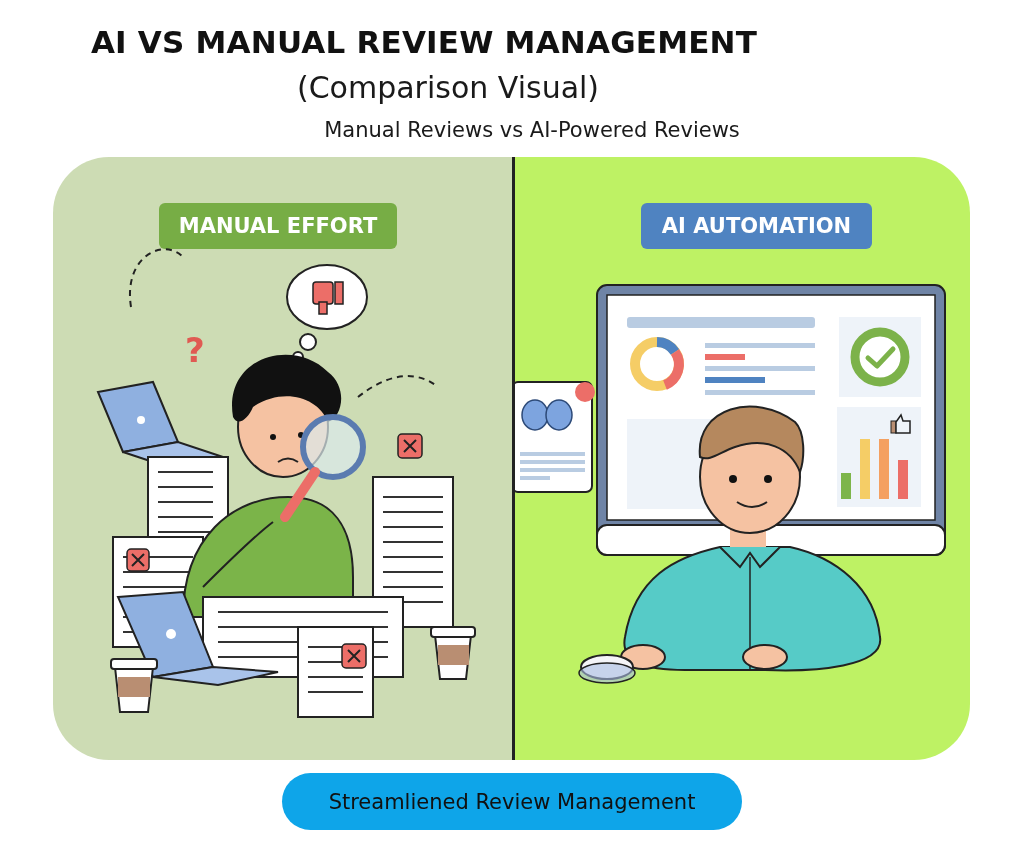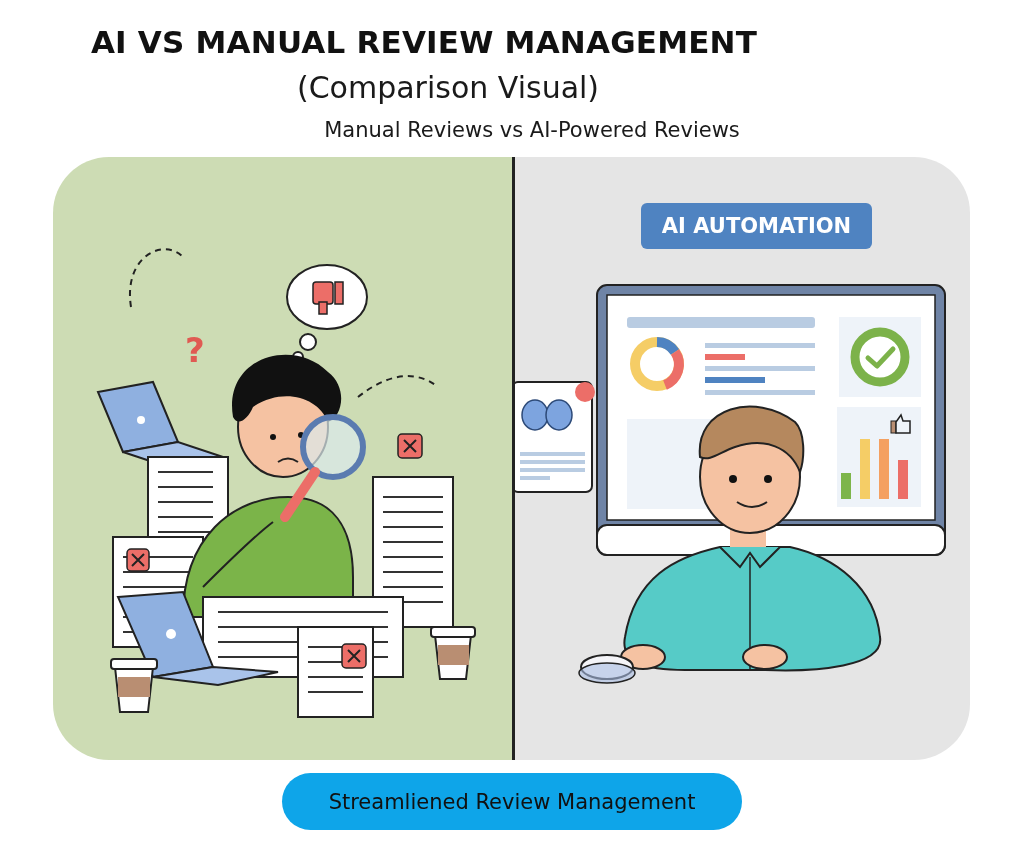--- a/index.html
+++ b/index.html
@@ -9,21 +9,21 @@
   .title { position: absolute; top: 24px; left: 0; width: 848px; text-align: center;
     font-family: "DejaVu Sans", sans-serif; font-weight: bold; font-size: 31px; letter-spacing: 0.2px; color: #111; }
   .subtitle { position: absolute; top: 70px; left: 0; width: 896px; text-align: center;
     font-size: 30px; color: #1a1a1a; }
   .tagline { position: absolute; top: 118px; left: 0; width: 1024px; text-align: center;
     font-size: 21px; color: #1a1a1a; padding-left: 40px; }
 
   .panels { position: absolute; left: 53px; top: 157px; width: 917px; height: 603px;
     border-radius: 56px; overflow: hidden; display: flex; }
   .panel-left { width: 459px; height: 100%; background: #cddcb4; position: relative; }
-  .panel-right { flex: 1; height: 100%; background: #e5e5e5; position: relative; }
+  .panel-right { flex: 1; height: 100%; background: #bef264; position: relative; }
   .divider { width: 3px; height: 100%; background: #222; }
 
   .badge { position: absolute; top: 46px; height: 46px; border-radius: 6px;
     color: #fff; font-weight: bold; font-size: 21px; display: flex; align-items: center; justify-content: center; }
   .badge-manual { left: 106px; width: 238px; background: #77ad45; }
   .badge-ai { left: 126px; width: 231px; background: #4f83c1; }
 
   .footer-pill { position: absolute; left: 282px; top: 773px; width: 460px; height: 57px;
     border-radius: 29px; background: #0ea5e9; display: flex; align-items: center; justify-content: center;
     font-size: 21px; color: #111; }
@@ -33,20 +33,21 @@
 </head>
 <body>
 
 <div class="title">AI VS MANUAL REVIEW MANAGEMENT</div>
 <div class="subtitle">(Comparison Visual)</div>
 <div class="tagline">Manual Reviews vs AI-Powered Reviews</div>
 
 <div class="panels">
 
   <div class="panel-left">
+    <div class="badge badge-manual">MANUAL EFFORT</div>
 
     <svg width="459" height="603" viewBox="0 0 459 603" style="left:0;top:0;">
 
       <path d="M78 150 C 70 100, 110 80, 130 100" fill="none" stroke="#222" stroke-width="2" stroke-dasharray="6 5"></path>
       <path d="M305 240 C 330 220, 360 210, 385 230" fill="none" stroke="#222" stroke-width="2" stroke-dasharray="6 5"></path>
 
       <g>
         <text x="132" y="205" font-size="34" font-weight="bold" fill="#e05a52" font-family="DejaVu Sans, sans-serif">?</text>
       </g>
 

